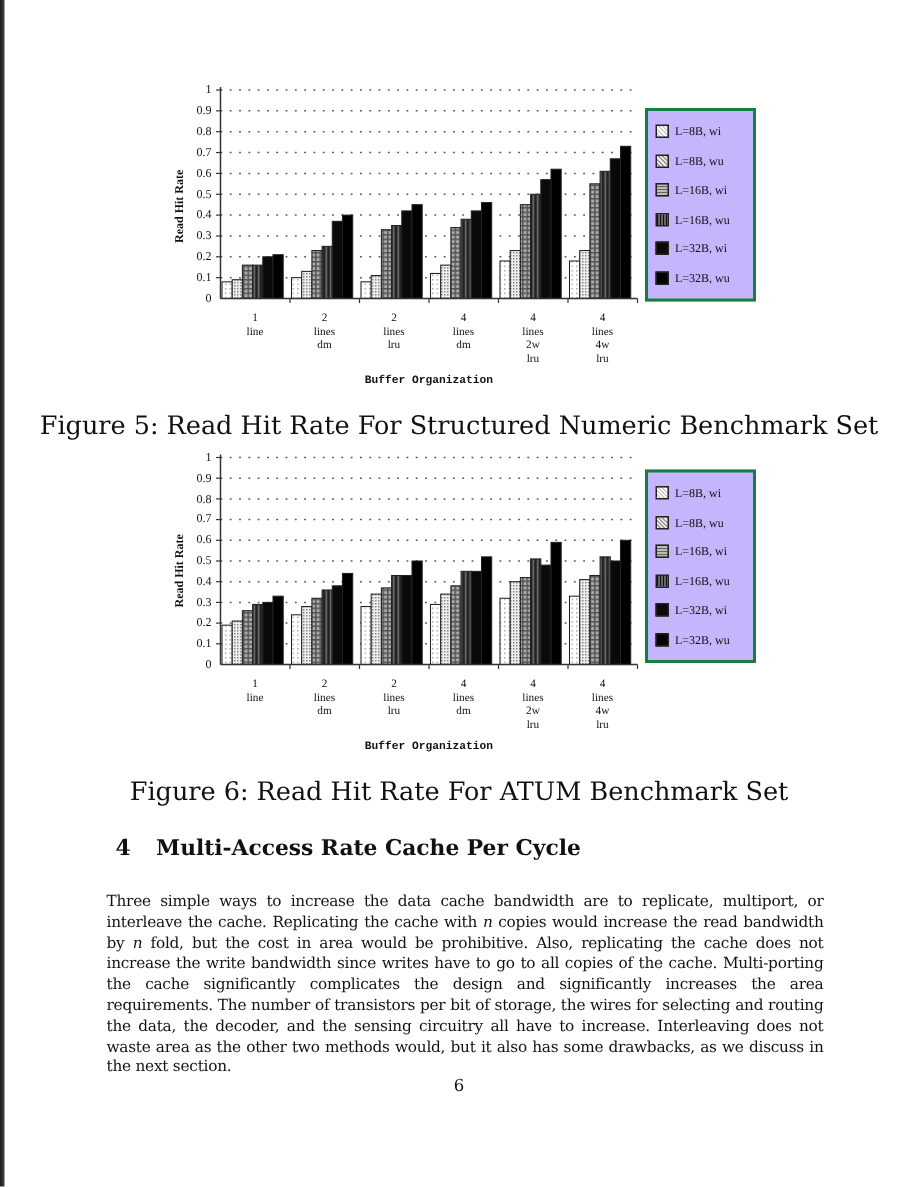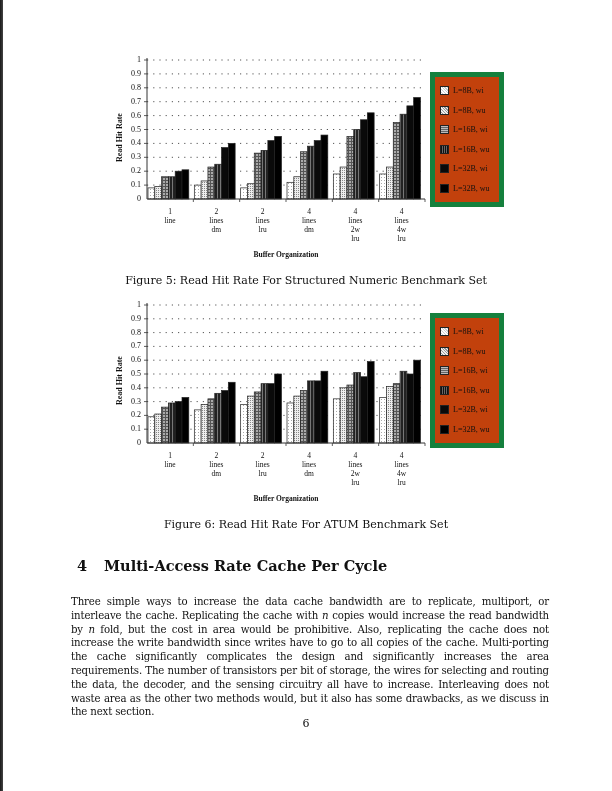--- a/index.html
+++ b/index.html
@@ -23,37 +23,37 @@
   .ytick {
     position: absolute; font-family: "Liberation Serif", serif; font-size: 8px;
     width: 24px; text-align: right;
   }
   .xcat {
     position: absolute; font-family: "Liberation Serif", serif; font-size: 7.5px;
     line-height: 9px; width: 46px; text-align: center;
   }
   .xcat span { display: block; }
   .xtitle {
-    position: absolute; font-family: Liberation Serif, serif; font-size: 7.5px; font-weight: bold;
+    position: absolute; font-family: Liberation Mono, monospace; font-size: 7.5px; font-weight: bold;
     width: 200px; text-align: center;
   }
   .legend {
-    position: absolute; border: 5px solid #15803d; background: #c2410c;
+    position: absolute; border: 2px solid #15803d; background: #c4b5fd;
     width: 74px; padding: 4px 0 4px 5px; box-sizing: border-box;
   }
   .legend-item {
     display: flex; align-items: center; height: 19.5px;
     font-family: "Liberation Serif", serif; font-size: 8px;
   }
   .swatch {
     width: 9px; height: 9px; border: 1px solid #222; margin-right: 4px; box-sizing: border-box;
   }
   .caption {
     position: absolute; left: 0; width: 612px; text-align: center;
-    font-family: "DejaVu Serif", serif; font-size: 11px;
+    font-family: "DejaVu Serif", serif; font-size: 17px;
   }
   .section-title {
     position: absolute; left: 77px; top: 557px;
     font-family: "DejaVu Serif", serif; font-size: 14.5px; font-weight: bold;
   }
   .section-title .num { display: inline-block; width: 22px; }
   .para {
     position: absolute; left: 71px; top: 595px; width: 478px;
     font-family: "DejaVu Serif", serif; font-size: 10.2px; line-height: 13.8px;
     text-align: justify; letter-spacing: -0.15px;

